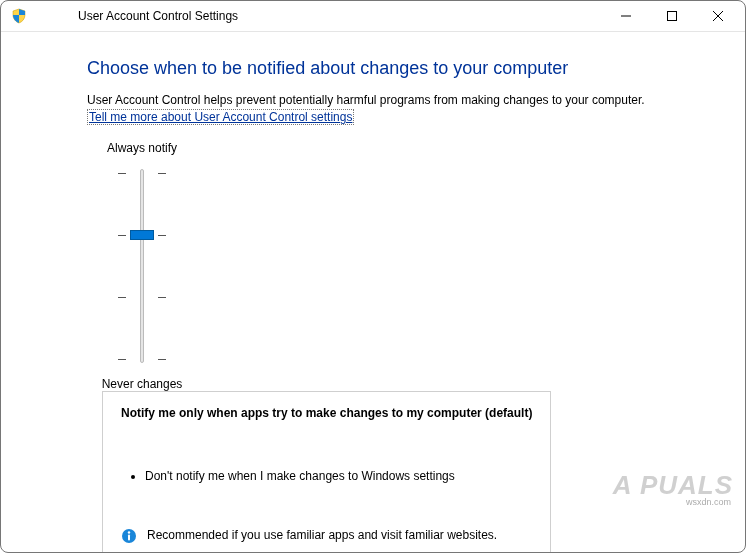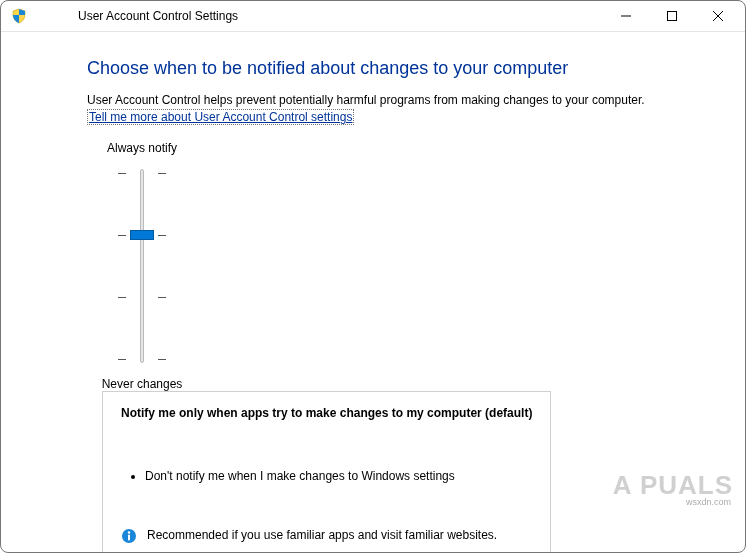--- a/index.html
+++ b/index.html
@@ -177,20 +177,21 @@
   .btn.primary { border-color: #0078d7; }
   .watermark {
     position: absolute;
     right: 12px; bottom: 56px;
     font-size: 26px;
     color: #aaa;
     letter-spacing: 1px;
     opacity: 0.55;
     pointer-events: none;
     font-weight: 600;
+    font-style: italic;
   }
   .watermark-sub {
     position: absolute;
     right: 14px; bottom: 50px;
     font-size: 9px;
     color: #888;
     opacity: 0.7;
     pointer-events: none;
   }
 </style>

